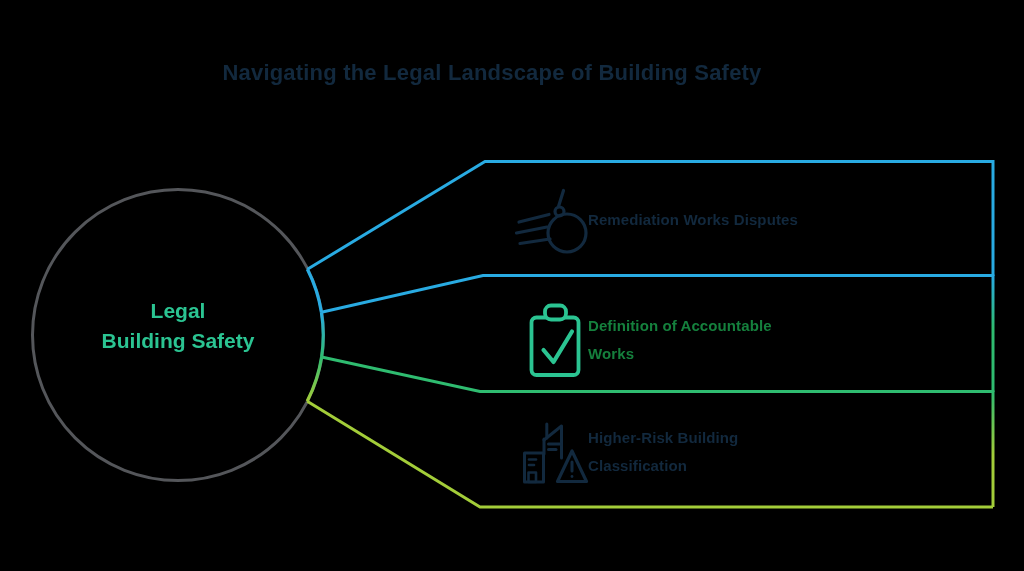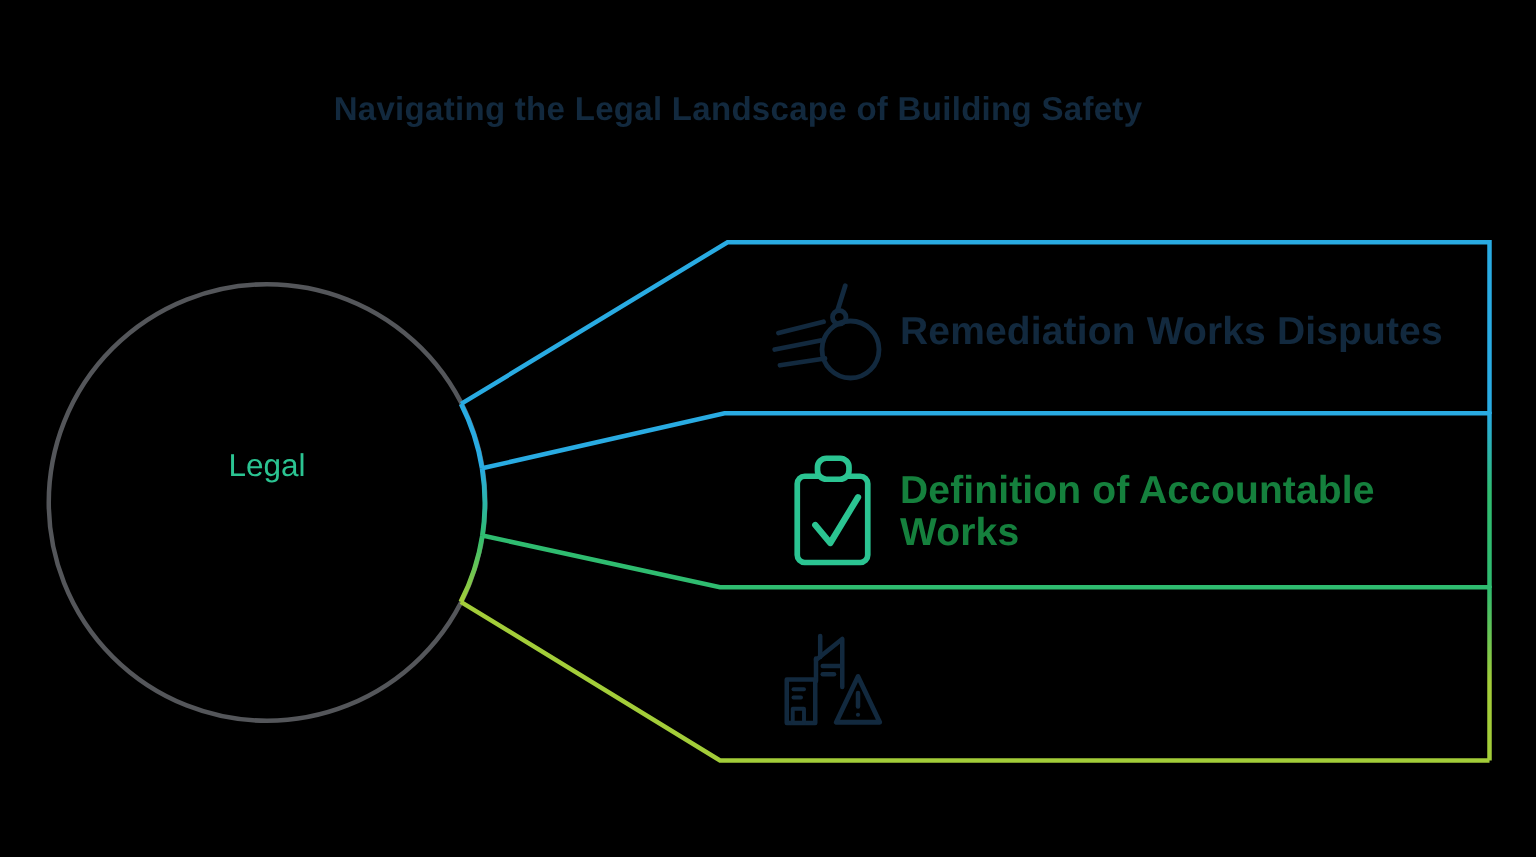--- a/index.html
+++ b/index.html
@@ -14,26 +14,26 @@
   .title{
     position:absolute;left:0;top:60px;width:984px;
     text-align:center;
     font-size:22px;font-weight:700;
     color:#12293e;
     letter-spacing:.2px;
   }
   .center-label{
     position:absolute;left:48px;top:296px;width:260px;
     text-align:center;
-    font-size:21px;font-weight:400;line-height:30px;
+    font-size:21px;font-weight:700;line-height:30px;
     color:#2bc492;
   }
   .branch-label{
-    position:absolute;left:600px;
-    font-size:26px;font-weight:700;line-height:28px;
+    position:absolute;left:588px;
+    font-size:15px;font-weight:700;line-height:28px;
     letter-spacing:.1px;
   }
   .branch-label.navy{color:#12293e;}
   .branch-label.emerald{color:#15803d;}
   .b1{top:206px;}
   .b2{top:312px;}
   .b3{top:424px;}
 </style>
 </head>
 <body>
@@ -104,25 +104,30 @@
       <path d="M572 451 L557.5 481.5 L586.5 481.5 Z" fill="#000000" stroke-width="3.2"></path>
       <path d="M572 462 L572 471"></path>
       <circle cx="572" cy="476.5" r="1.4" fill="#12293e" stroke="none"></circle>
     </g>
   </svg>
 
   <div class="title">Navigating the Legal Landscape of Building Safety</div>
 
   <div class="center-label">
     <div>Legal</div>
+    <div>Building Safety</div>
   </div>
 
   <div class="branch-label navy b1">
     <div>Remediation Works Disputes</div>
   </div>
 
   <div class="branch-label emerald b2">
     <div>Definition of Accountable</div>
     <div>Works</div>
   </div>
 
+  <div class="branch-label navy b3">
+    <div>Higher-Risk Building</div>
+    <div>Classification</div>
+  </div>
 
 </div>
 
 </body></html>

